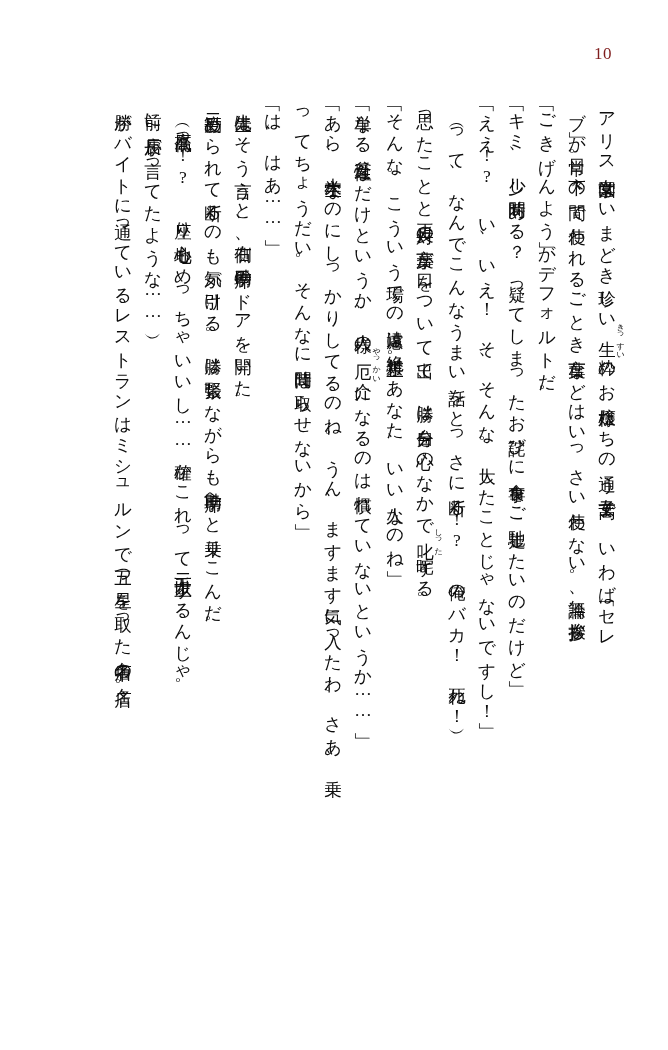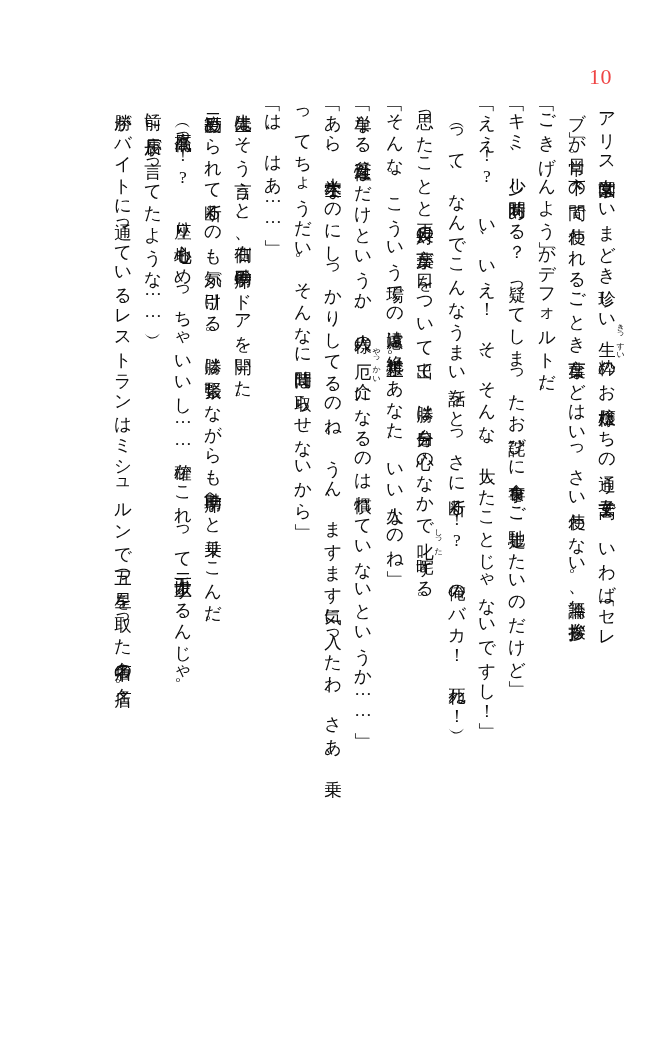--- a/index.html
+++ b/index.html
@@ -16,25 +16,25 @@
   }
   .page {
     position: relative;
     width: 668px;
     height: 1050px;
     background: #ffffff;
     box-sizing: border-box;
   }
   .page-number {
     position: absolute;
-    top: 64px;
+    top: 44px;
     right: 56px;
-    font-size: 22px;
+    font-size: 17px;
     font-family: "Liberation Serif", "DejaVu Serif", serif;
-    color: #ef4444;
+    color: #7f1d1d;
     letter-spacing: 0.5px;
   }
   .text-body {
     position: absolute;
     top: 100px;
     right: 44px;
     bottom: 40px;
     left: 36px;
     display: flex;
     flex-direction: row-reverse;

